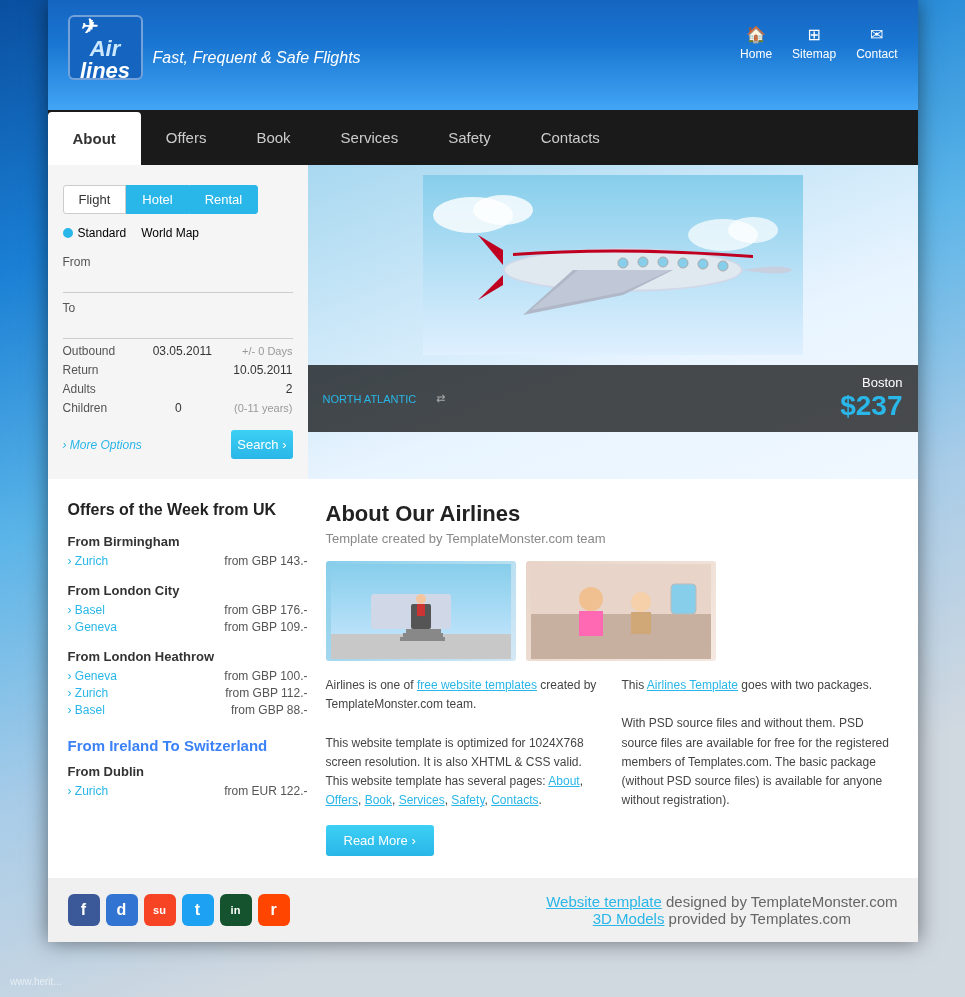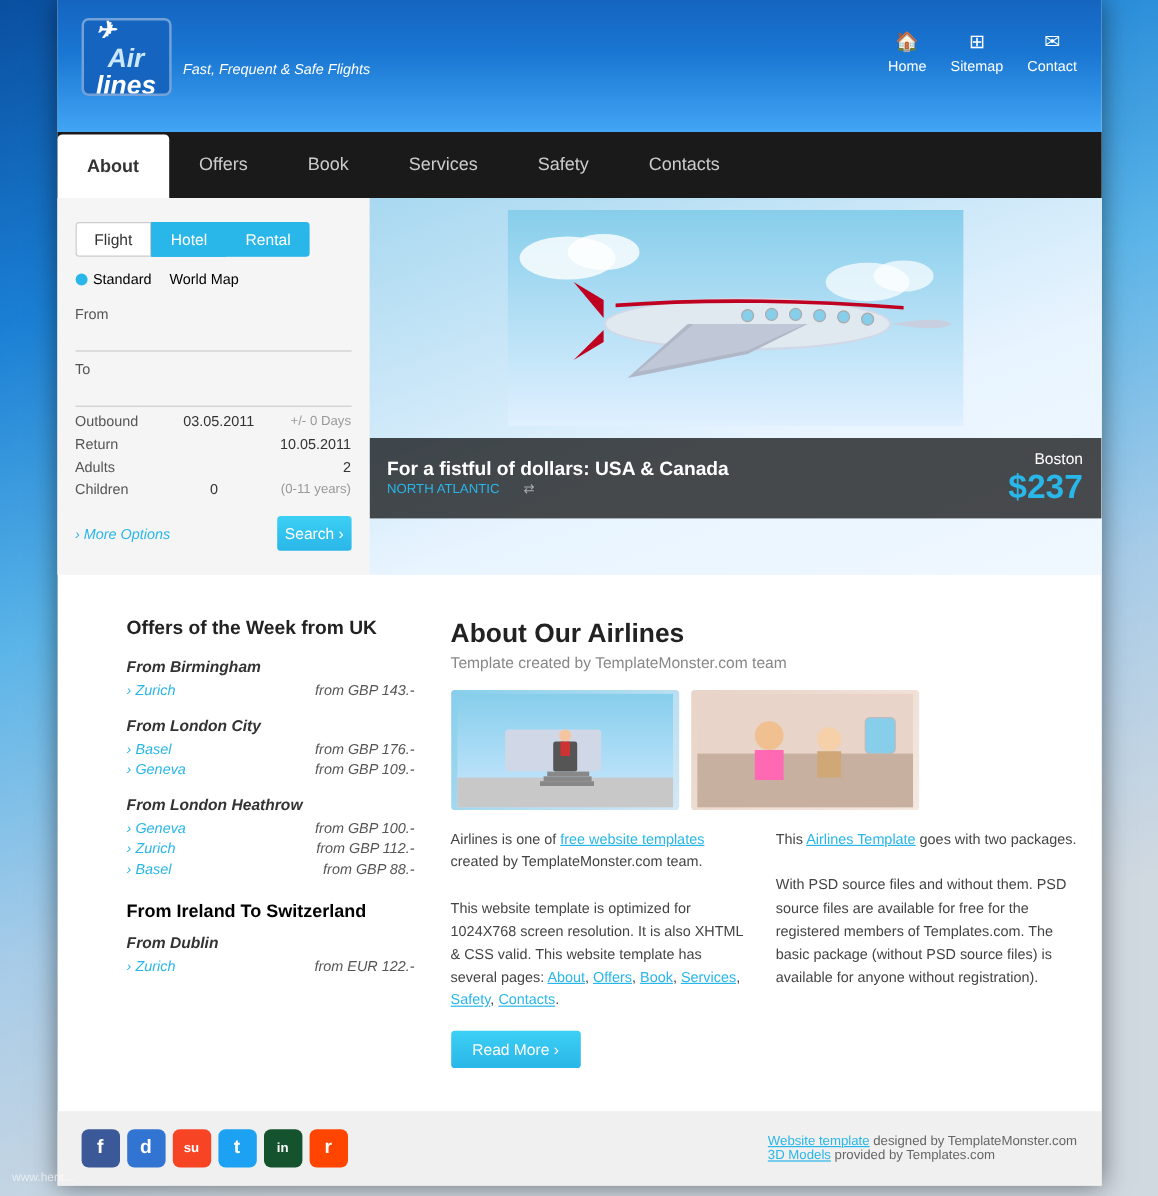--- a/index.html
+++ b/index.html
@@ -62,21 +62,21 @@
       color: #fff;
       font-size: 22px;
       font-style: italic;
       font-weight: bold;
       line-height: 1;
       text-align: center;
     }
 
     .tagline {
       color: #fff;
-      font-size: 12px;
+      font-size: 16px;
       margin-top: 20px;
       font-style: italic;
     }
 
     .header-nav-top {
       display: flex;
       gap: 20px;
       padding-top: 10px;
     }
 
@@ -318,41 +318,39 @@
     .hero-price {
       color: #29b6e8;
       font-size: 28px;
       font-weight: bold;
     }
 
     
     .bottom-content {
       display: flex;
       background: #fff;
-      padding: 36px 20px;
-      gap: 30px;
-      margin-left: 38px;
+      padding: 22px 20px;
+      gap: 18px;
     }
 
     
     .offers-sidebar {
       width: 240px;
       min-width: 240px;
     }
 
     .offers-title {
       font-size: 16px;
       font-weight: bold;
       color: #222;
       margin-bottom: 15px;
     }
 
     .offer-group {
       margin-bottom: 15px;
-      font-style: italic;
     }
 
     .offer-group-title {
       font-size: 13px;
       font-weight: bold;
       color: #333;
       margin-bottom: 5px;
     }
 
     .offer-item {
@@ -374,21 +372,21 @@
     }
 
     .offer-price {
       color: #555;
       font-size: 12px;
     }
 
     .offers-section-title {
       font-size: 15px;
       font-weight: bold;
-      color: #000000;
+      color: #3b82f6;
       margin: 20px 0 10px 0;
     }
 
     
     .main-content {
       flex: 1;
     }
 
     .about-title {
       font-size: 22px;
@@ -491,22 +489,22 @@
     }
 
     .social-fb { background: #3b5998; }
     .social-delicious { background: #3274d1; }
     .social-stumble { background: #f74425; }
     .social-twitter { background: #1da1f2; }
     .social-linkedin { background: #14532d; }
     .social-reddit { background: #ff4500; }
 
     .footer-links {
-      text-align: left;
-      font-size: 11px;
+      text-align: center;
+      font-size: 15px;
       color: #666;
     }
 
     .footer-links a {
       color: #29b6e8;
       text-decoration: underline;
       cursor: pointer;
     }
 
     
@@ -657,21 +655,20 @@
             <circle cx="280" cy="89" r="5" fill="#87CEEB" stroke="#aaa" stroke-width="1"></circle>
             <circle cx="300" cy="91" r="5" fill="#87CEEB" stroke="#aaa" stroke-width="1"></circle>
 
             <path d="M 150 95 L 100 140 L 200 120 L 250 95 Z" fill="#b0b8c8"></path>
             <path d="M 155 95 L 108 135 L 200 117 L 248 95 Z" fill="#c0c8d8"></path>
           </svg>
         </div>
 
         <div class="hero-banner">
           <div>
-            <div class="hero-title">For a fistful of dollars: USA &amp; Canada</div>
             <div class="hero-subtitle">
               <span>NORTH ATLANTIC</span>
               <span style="color:#aaa;">⇄</span>
             </div>
           </div>
           <div class="hero-price-area">
             <div class="hero-city">Boston</div>
             <div class="hero-price">$237</div>
           </div>
         </div>

